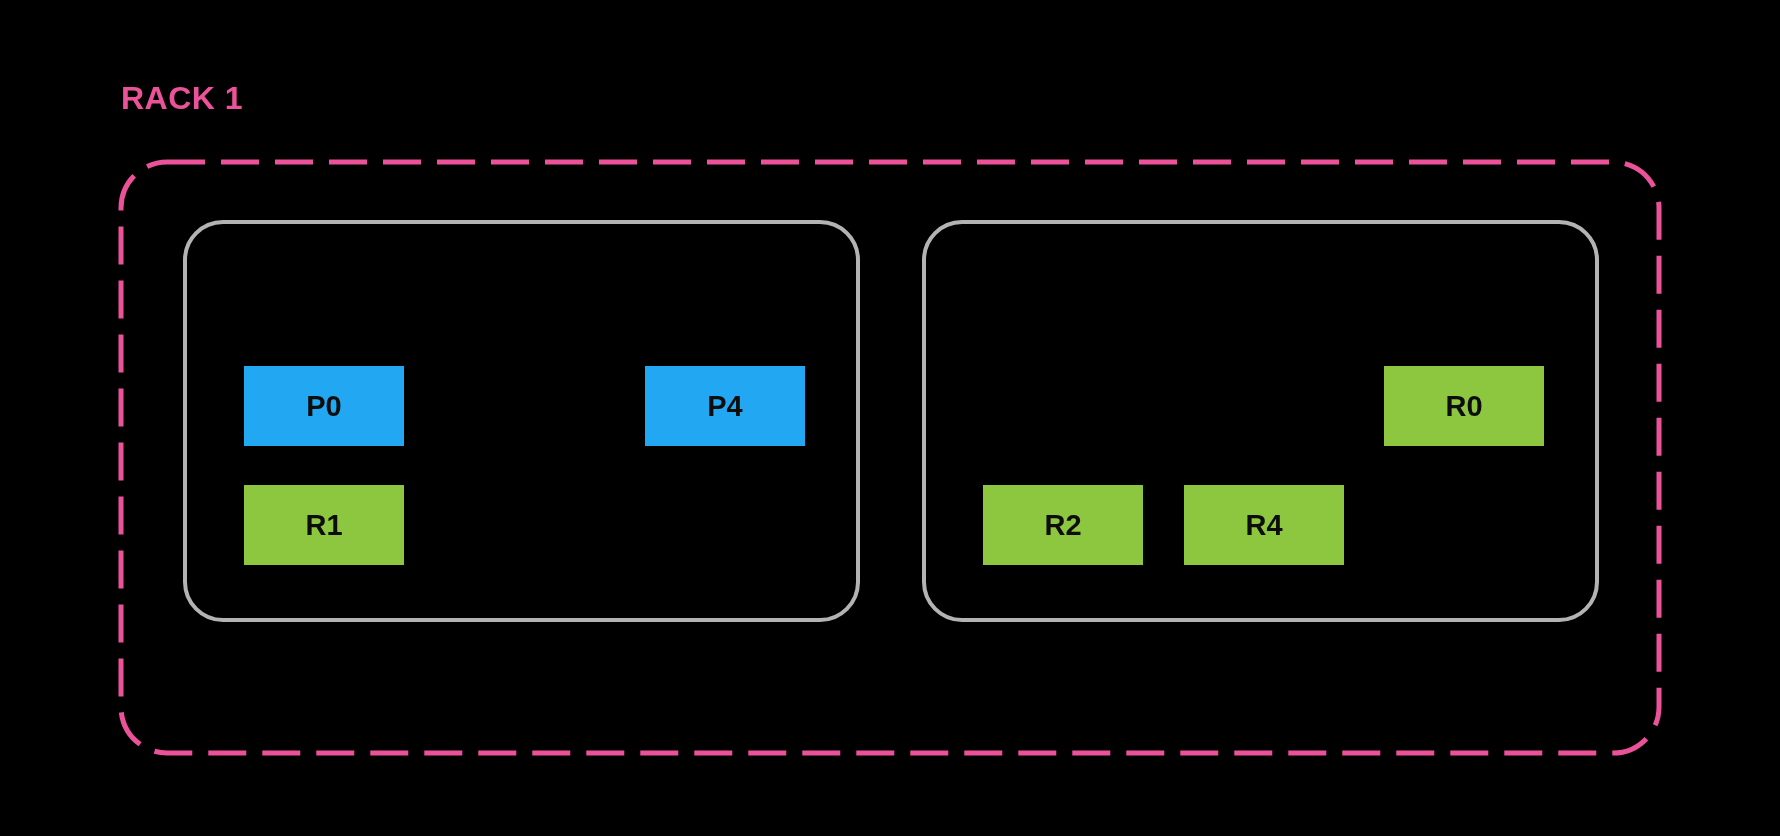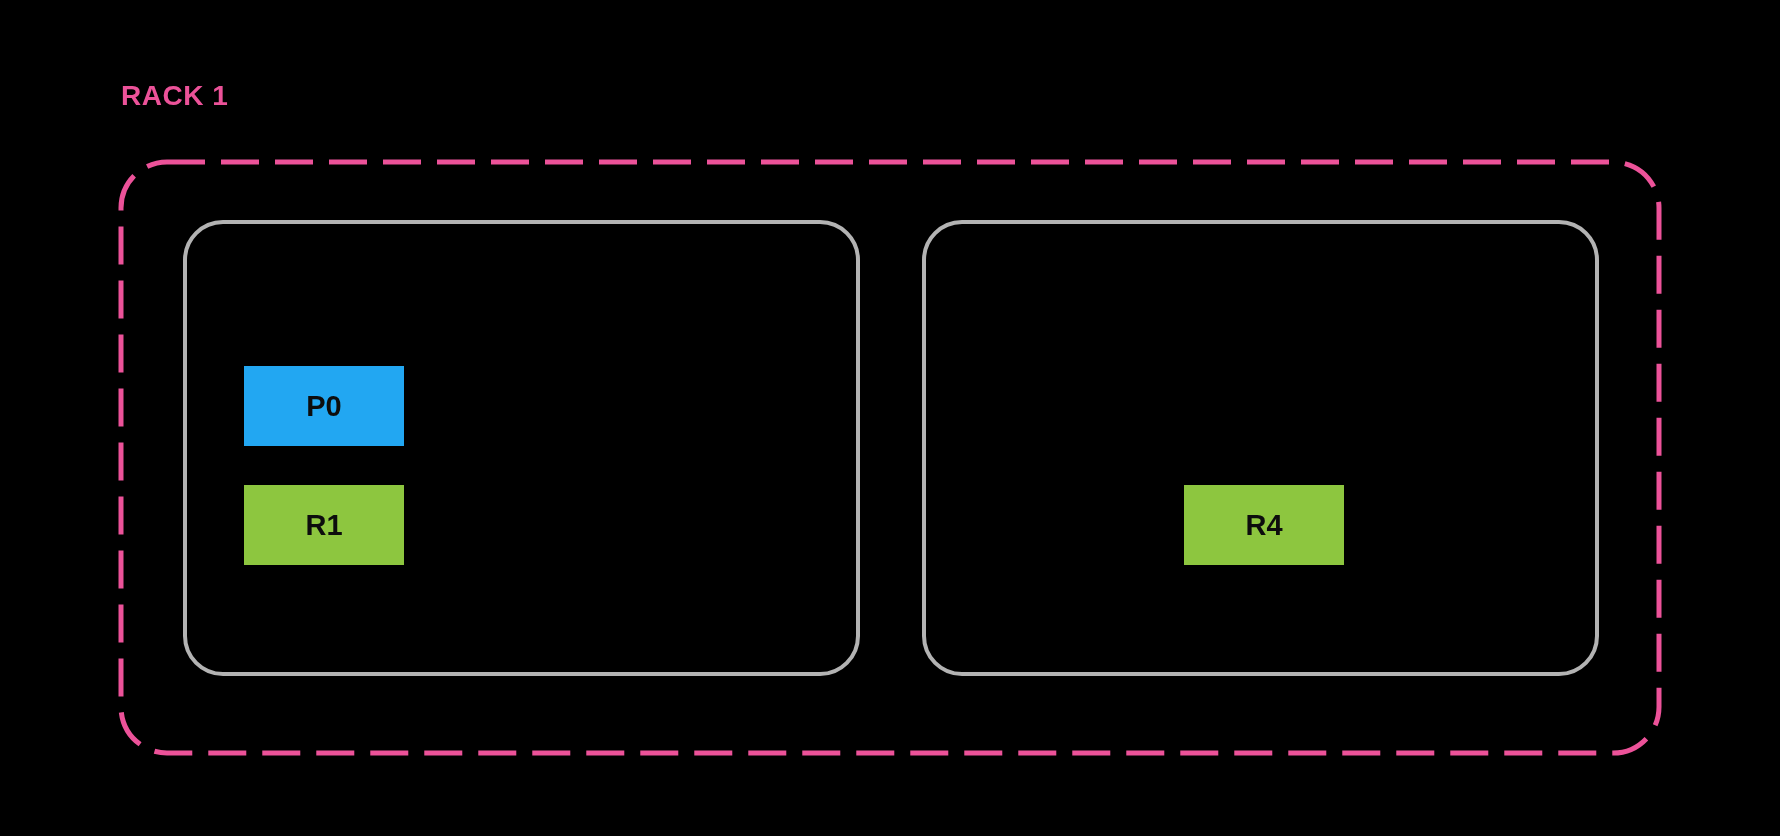--- a/index.html
+++ b/index.html
@@ -21,42 +21,42 @@
     position: relative;
     width: 1780px;
     height: 836px;
     background: var(--bg);
     overflow: hidden;
   }
   .rack-title {
     position: absolute;
     left: 121px;
     top: 80px;
-    font-size: 28px;
+    font-size: 32px;
     font-weight: 700;
     letter-spacing: 0.5px;
     color: var(--pink);
     white-space: nowrap;
   }
   .rack-boundary {
     position: absolute;
     left: 118px;
     top: 159px;
   }
   .rack-boundary rect {
     fill: none;
     stroke: var(--pink);
     stroke-width: 5;
     stroke-dasharray: 38 16;
   }
   .node {
     position: absolute;
     top: 220px;
     width: 677px;
-    height: 456px;
+    height: 402px;
     border: 4px solid var(--gray);
     border-radius: 40px;
     background: transparent;
   }
   .node-1 { left: 183px; }
   .node-2 { left: 922px; }
   .slot {
     position: absolute;
     width: 160px;
     height: 80px;
@@ -81,20 +81,23 @@
 <div class="canvas">
 
   <div class="rack-title">RACK 1</div>
 
   <svg class="rack-boundary" width="1544" height="597" viewBox="0 0 1544 597" aria-hidden="true">
     <rect x="3" y="3" width="1538" height="591" rx="46"></rect>
   </svg>
 
   <div class="node node-1">
     <div class="slot row1 c1 primary">P0</div>
+    <div class="slot row1 c3 primary">P4</div>
     <div class="slot row2 c1 replica">R1</div>
   </div>
 
   <div class="node node-2">
+    <div class="slot row1 c3 replica">R0</div>
+    <div class="slot row2 c1 replica">R2</div>
     <div class="slot row2 c2 replica">R4</div>
   </div>
 
 </div>
 
 </body></html>

